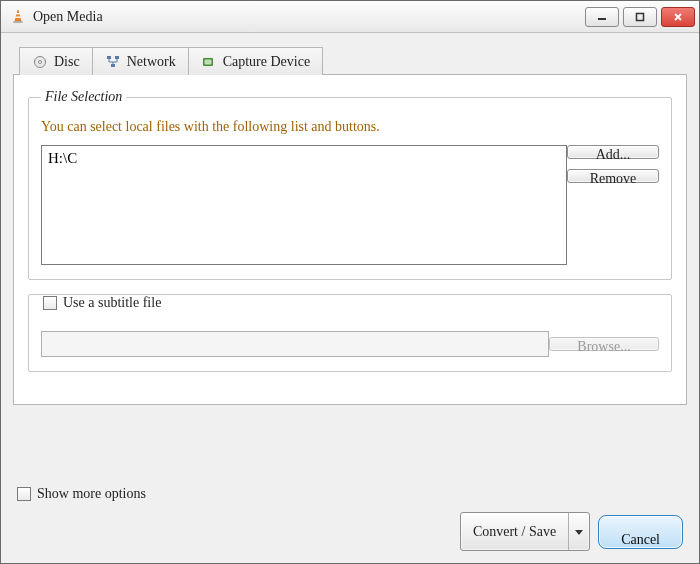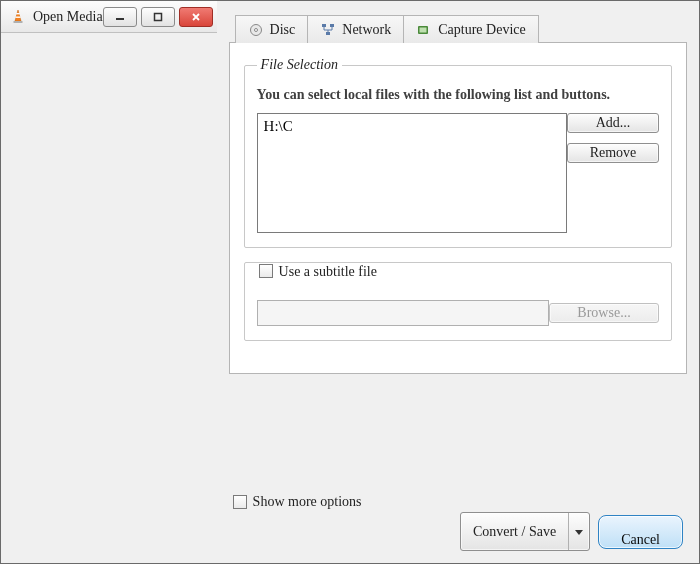--- a/index.html
+++ b/index.html
@@ -12,20 +12,21 @@
     width: 700px;
     height: 564px;
     overflow: hidden;
   }
   .window {
     width: 700px;
     height: 564px;
     border: 1px solid #6a6a6a;
     background: #f0f0f0;
     display: flex;
+    flex-direction: column;
   }
   .titlebar {
     height: 32px;
     background: linear-gradient(#fdfdfd, #e8e8e8);
     border-bottom: 1px solid #c0c0c0;
     display: flex;
     align-items: center;
     padding: 0 4px 0 8px;
   }
   .titlebar .icon {
@@ -116,69 +117,68 @@
   fieldset.group > legend {
     font-family:"SimSun",serif;
     font-size:14px;
     padding:0 4px;
     color:#222;
     font-style:italic;
   }
   .hint {
     font-family:"SimSun",serif;
     font-size:14px;
-    color:#404040;
+    color:#a16207;
     margin: 4px 0 10px 0;
-    font-weight: bold;
   }
   .file-row { display:flex; align-items:flex-start;}
   .listbox {
     flex:1;
     height:120px;
     border:1px solid #7a7a7a;
     background:#fff;
     padding:4px 6px;
     font-family:"SimSun",serif;
     font-size:15px;
     overflow:auto;
   }
   .side-btns { width:92px; display:flex; flex-direction:column; gap:10px;}
   button.std {
-    height:20px;
+    height:14px;
     border:1px solid #8f8f8f;
     border-radius:3px;
     background:linear-gradient(#fdfdfd,#e4e4e4);
     font-family:"SimSun",serif;
     font-size:14px;
     color:#222;
     cursor:pointer;
     box-shadow: inset 0 0 0 1px rgba(255,255,255,0.6);
   }
   button.std:disabled{
     color:#9a9a9a;
     background:linear-gradient(#f6f6f6,#ececec);
     border-color:#c0c0c0;
     cursor:default;
   }
-  .check-row { display:flex; gap:6px; margin-bottom:10px;}
+  .check-row { display:flex; align-items:center; gap:6px; margin-bottom:10px;}
   .checkbox {
     width:14px;height:14px;border:1px solid #7a7a7a;background:linear-gradient(#fff,#eaeaea);
   }
   .check-label{
     font-family:"SimSun",serif;font-size:14px;color:#222;
   }
   .sub-row{display:flex;align-items:center;}
   .textfield{
     flex:1;height:26px;border:1px solid #b0b0b0;background:#f5f5f5;
   }
   .footer{
     margin-top:auto;
     padding-top:8px;
   }
-  .footer .opt-row{display:flex;align-items:center;gap:6px;margin-bottom:2px;padding-left:4px;}
+  .footer .opt-row{display:flex;align-items:center;gap:6px;margin-bottom:10px;padding-left:4px;}
   .footer-btns{display:flex;justify-content:flex-end;gap:8px;align-items:center;padding-right:4px;}
   .split-btn{
     display:flex;height:39px;border:1px solid #8f8f8f;border-radius:3px;overflow:hidden;
     background:linear-gradient(#fdfdfd,#e4e4e4);
     box-shadow: inset 0 0 0 1px rgba(255,255,255,0.6);
   }
   .split-btn .main{
     padding:0 12px;display:flex;align-items:center;border-right:1px solid #b0b0b0;
     font-family:"SimSun",serif;font-size:14px;color:#222;
   }

